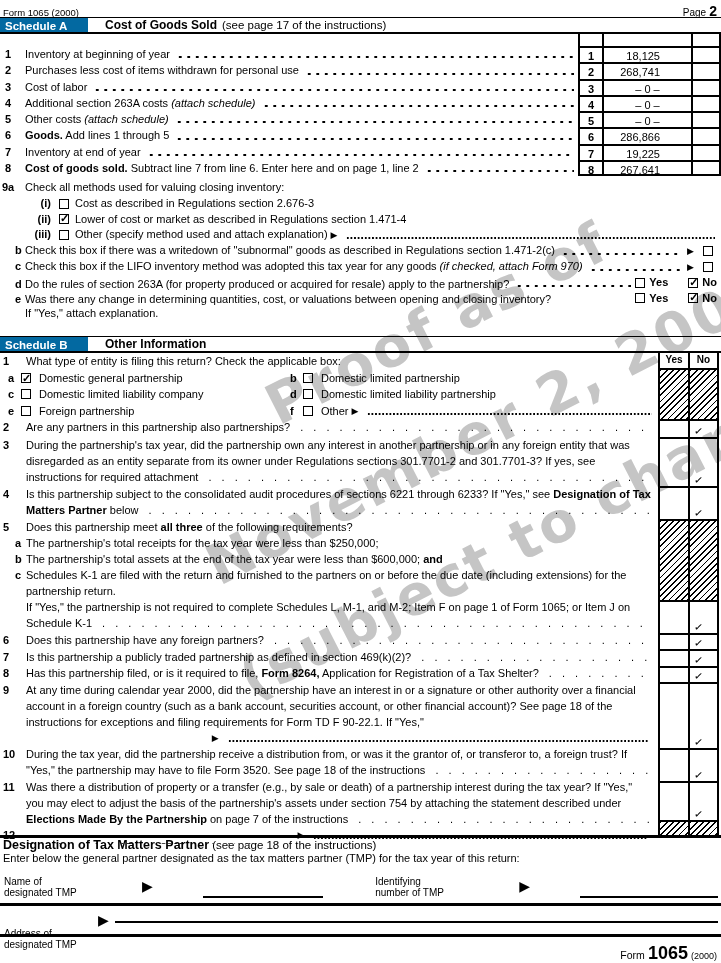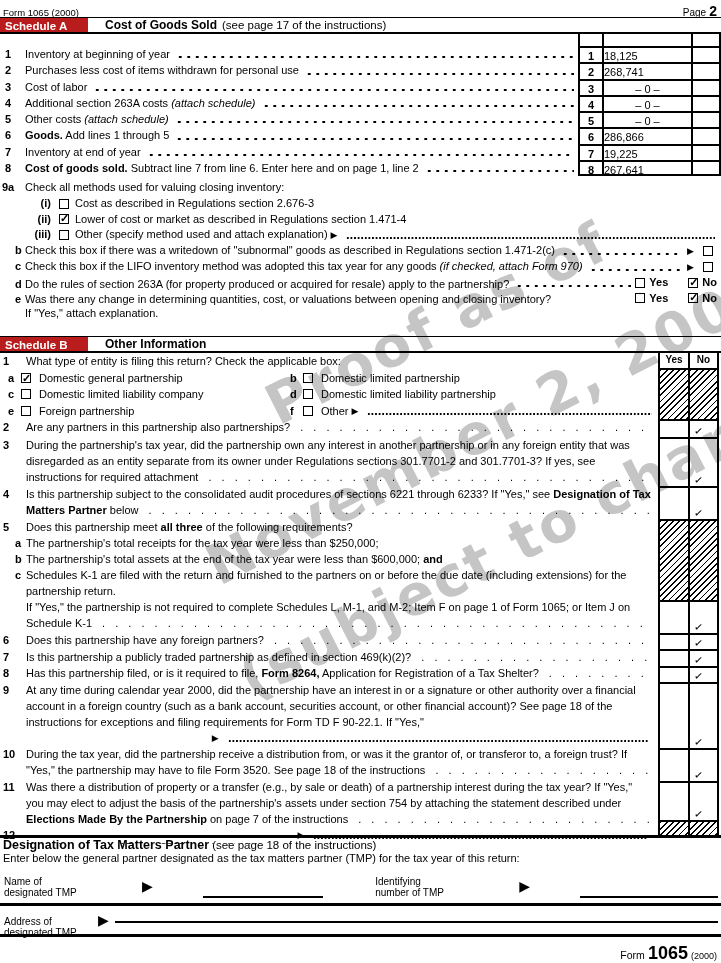--- a/index.html
+++ b/index.html
@@ -10,40 +10,40 @@
 
   
   #hdr { left: 3px; right: 4px; top: 3px; display: flex; justify-content: space-between; align-items: baseline; }
   .hdr-small { font-size: 9.5px; }
   .pg-word { font-size: 10px; }
   .pg-num { font-size: 14px; font-weight: bold; }
 
   
   .bar { left: 0; right: 0; height: 17px; border-top: 1.5px solid #000; border-bottom: 2.5px solid #000;
          display: flex; align-items: center; background: #fff; }
-  .bar-label { background: #b91c1c; color: #fff; font-weight: bold; font-size: 11.5px;
+  .bar-label { background: #0369a1; color: #fff; font-weight: bold; font-size: 11.5px;
                height: 100%; padding: 1px 9px 0 5px; min-width: 88px; display: flex; align-items: center; }
   .bar-title { font-weight: bold; font-size: 12px; margin-left: 17px; white-space: nowrap; }
   .bar-note  { font-size: 11.5px; margin-left: 5px; white-space: nowrap; }
 
   
   #saTable { left: 0; top: 34px; width: 721px; }
   .sa-row { display: flex; height: 16.3px; line-height: 16.3px; }
   .sa-row.top { height: 12px; }
   .sa-num { width: 25px; padding-left: 5px; font-weight: bold; flex: none; }
   .sa-text { flex: none; white-space: nowrap; }
   .sa-fill { flex: 1; }
   .lead { flex: 1; align-self: flex-end; height: 9px; margin: 0 4px 3px 6px;
           background-image: radial-gradient(circle, #000 1.15px, rgba(0,0,0,0) 1.35px);
           background-size: 8.5px 4px; background-repeat: repeat-x; background-position: left bottom; }
   .lead-dense { background-size: 3.6px 4px; background-image: radial-gradient(circle, #000 1px, rgba(0,0,0,0) 1.2px); }
   .sa-cells { flex: none; display: flex; width: 143px; }
   .c-no   { width: 26px; border: 0 solid #000; border-left-width: 2px; border-right-width: 2px; border-top-width: 2px;
             font-weight: bold; text-align: center; }
-  .c-amt  { width: 87px; border-top: 2px solid #000; padding-right: 13px; }
+  .c-amt  { width: 87px; border-top: 2px solid #000; text-align: right; padding-right: 31px; }
   .c-amt.ctr { text-align: center; padding-right: 0; }
   .c-cents{ width: 30px; border: 0 solid #000; border-left-width: 2px; border-right-width: 2px; border-top-width: 2px; }
   .sa-row.top .c-no, .sa-row.top .c-amt, .sa-row.top .c-cents { border-top-width: 0; }
   .sa-row.last .c-no, .sa-row.last .c-amt, .sa-row.last .c-cents { border-bottom: 2px solid #000; }
 
   
   .cb { display: inline-block; width: 10px; height: 10px; border: 1.6px solid #000; position: relative;
         flex: none; vertical-align: -1px; background: #fff; }
   .cb.checked::after { content: "\2713"; position: absolute; left: 0; top: -4px; font-size: 11px; font-weight: bold; }
 
@@ -94,21 +94,21 @@
   #bRule { left: 0; top: 835px; width: 721px; height: 3px; background: #000; }
 
   
   #tmpHead { left: 3px; top: 837.5px; }
   .tmp-h { font-weight: bold; font-size: 12.5px; }
   .tmp-hn { font-size: 11.5px; font-weight: normal; }
   #tmpInstr { left: 3px; top: 852px; font-size: 11px; }
   #tmpRow1 { left: 0; top: 868px; width: 721px; height: 38px; border-bottom: 3px solid #000; display: flex; gap: 44px; }
   #tmpRow2 { left: 0; top: 906px; width: 721px; height: 31px; border-bottom: 3px solid #000; display: flex; }
   .tl { font-size: 10px; line-height: 11px; padding: 8px 0 0 4px; width: 98px; flex: none; }
-  #tmpRow2 .tl { padding-top: 10px; }
+  #tmpRow2 .tl { padding-top: 22px; }
   .bigarr { font-size: 14px; align-self: center; flex: none; margin-right: 6px; }
   .entry { border-bottom: 2px solid #000; align-self: flex-end; margin-bottom: 5px; height: 10px; }
   .entry.grow { flex: 1; margin-right: 8px; }
   .entry.id { width: 138px; margin-right: 3px; }
   .entry2 { border-bottom: 2px solid #000; flex: 1; align-self: flex-start; height: 17px; margin-right: 3px; }
   .tl2 { width: 100px; flex: none; font-size: 10px; line-height: 11px; padding-top: 8px; }
 
   
   #footer { right: 4px; top: 943px; text-align: right; }
   .f-word { font-size: 10.5px; }

